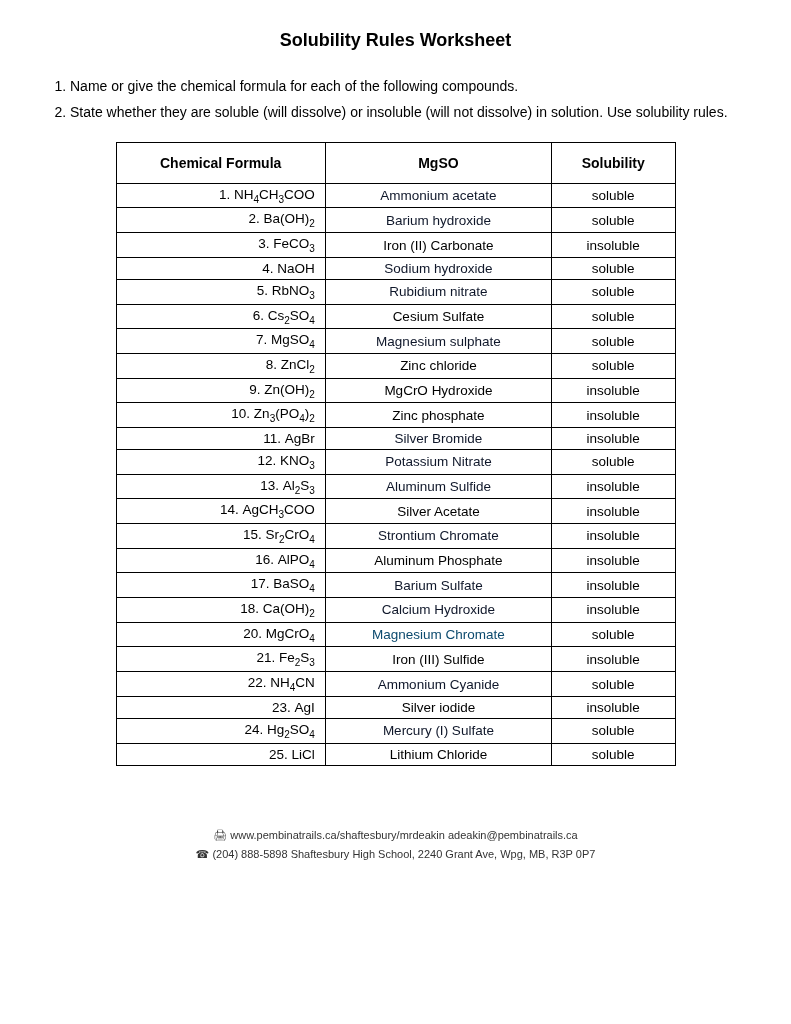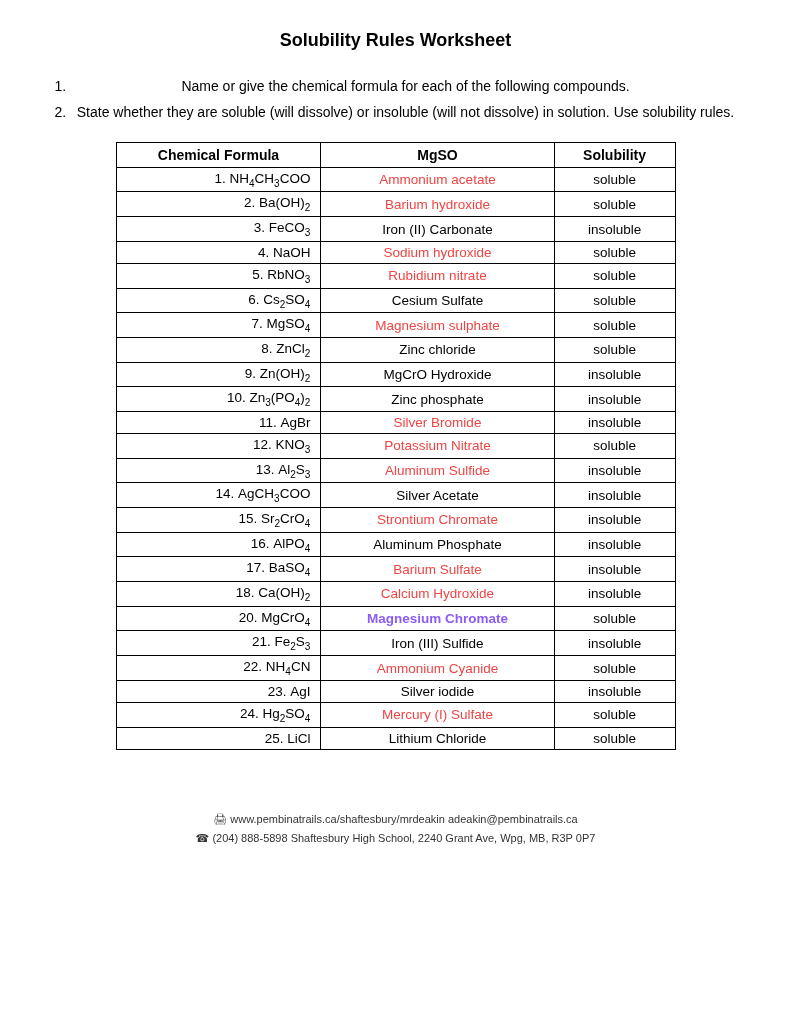--- a/index.html
+++ b/index.html
@@ -18,33 +18,32 @@
       font-weight: bold;
       margin-bottom: 24px;
       font-family: Arial, sans-serif;
     }
     .instructions {
       margin-bottom: 18px;
       line-height: 1.6;
     }
     .instructions ol {
       margin-left: 20px;
-      text-align: center;
     }
     .instructions li {
       margin-bottom: 4px;
     }
     table {
       border-collapse: collapse;
       margin: 0 auto;
       width: 560px;
     }
     th {
       border: 1.5px solid #000;
-      padding: 4px 10px;
+      padding: 12px 10px;
       text-align: center;
       font-weight: bold;
       font-size: 14px;
       background: #fff;
       margin-left: 24px;
     }
     td {
       border: 1px solid #000;
       padding: 3px 10px;
       font-size: 13.5px;
@@ -52,22 +51,22 @@
     td:first-child {
       text-align: right;
       white-space: nowrap;
     }
     td:nth-child(2) {
       text-align: center;
     }
     td:nth-child(3) {
       text-align: center;
     }
-    .blue { color: #ef4444; }
-    .bold-blue { color: #8b5cf6; font-weight: bold; }
+    .blue { color: #0f172a; }
+    .bold-blue { color: #0c4a6e; font-weight: normal; }
     sub { font-size: 10px; }
     .footer {
       margin-top: 60px;
       text-align: center;
       font-size: 11px;
       color: #333;
       line-height: 1.8;
     }
   </style>
 </head>

